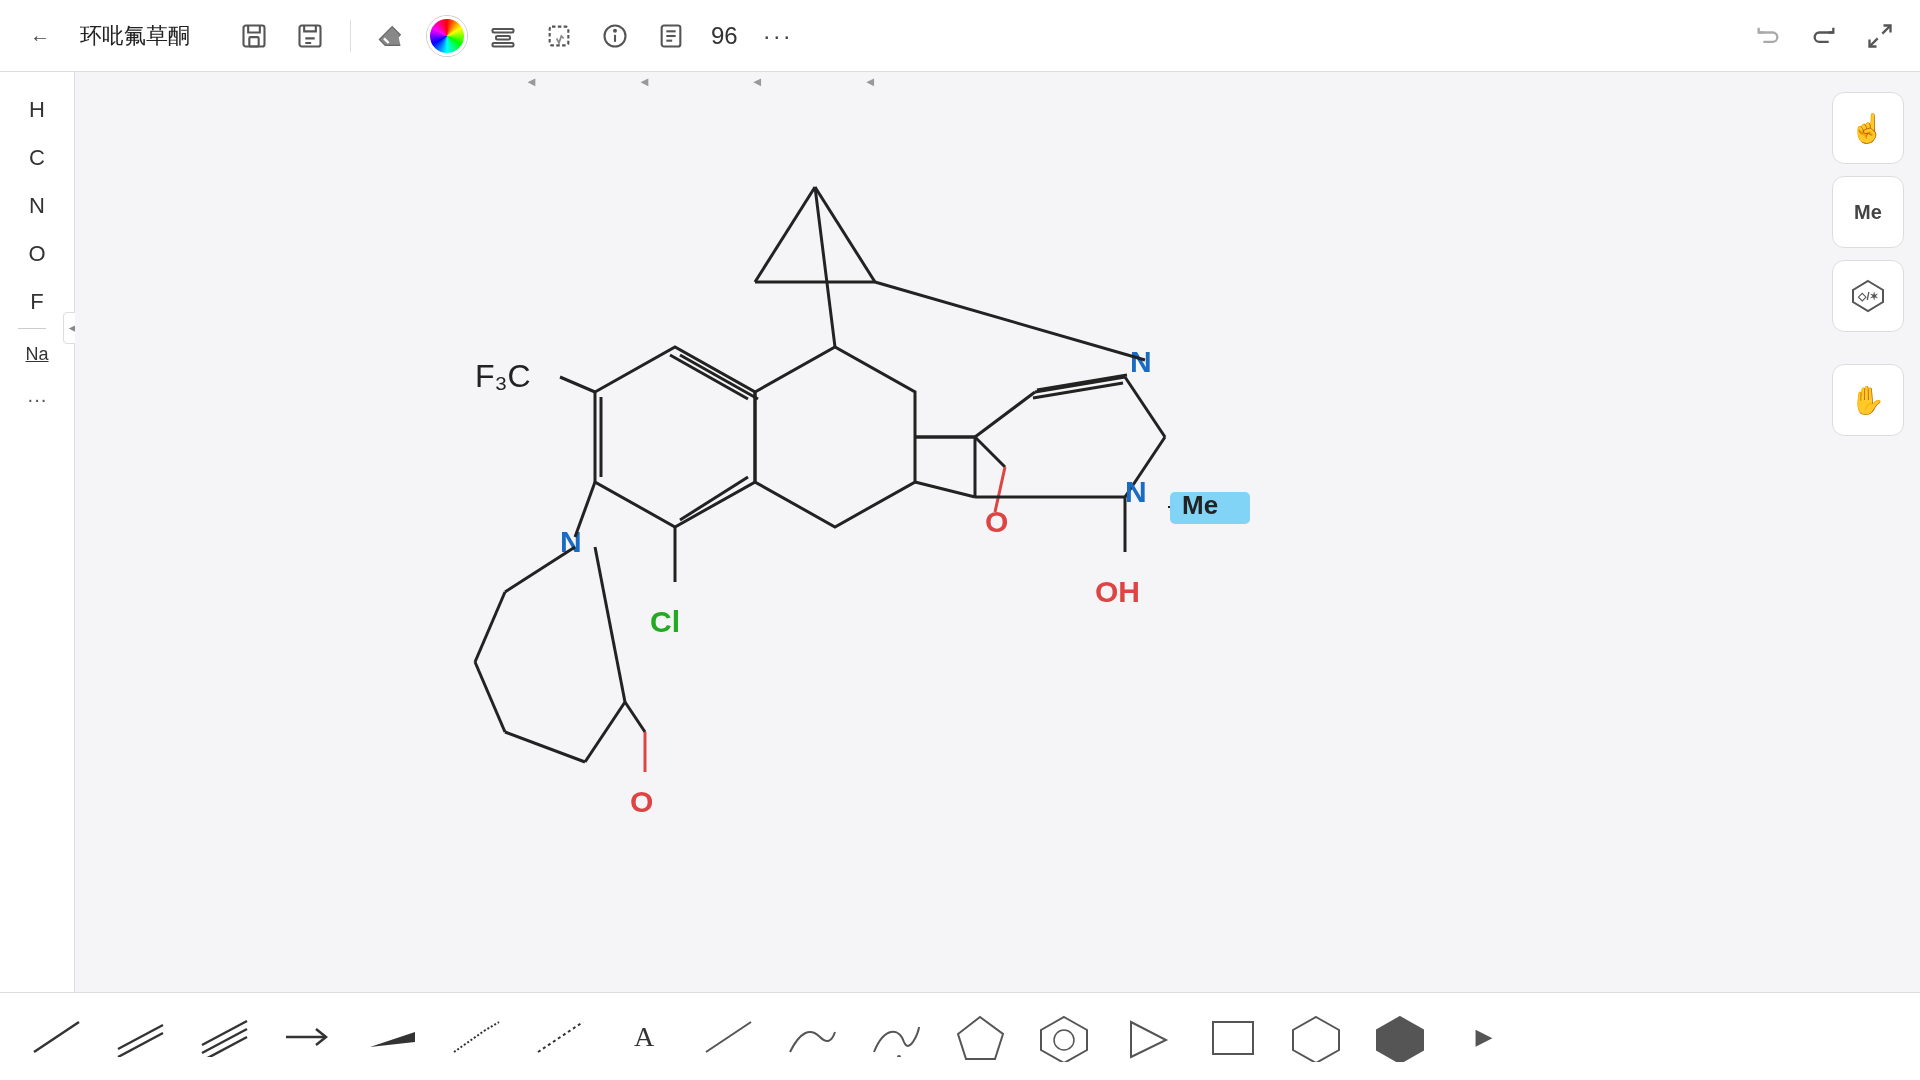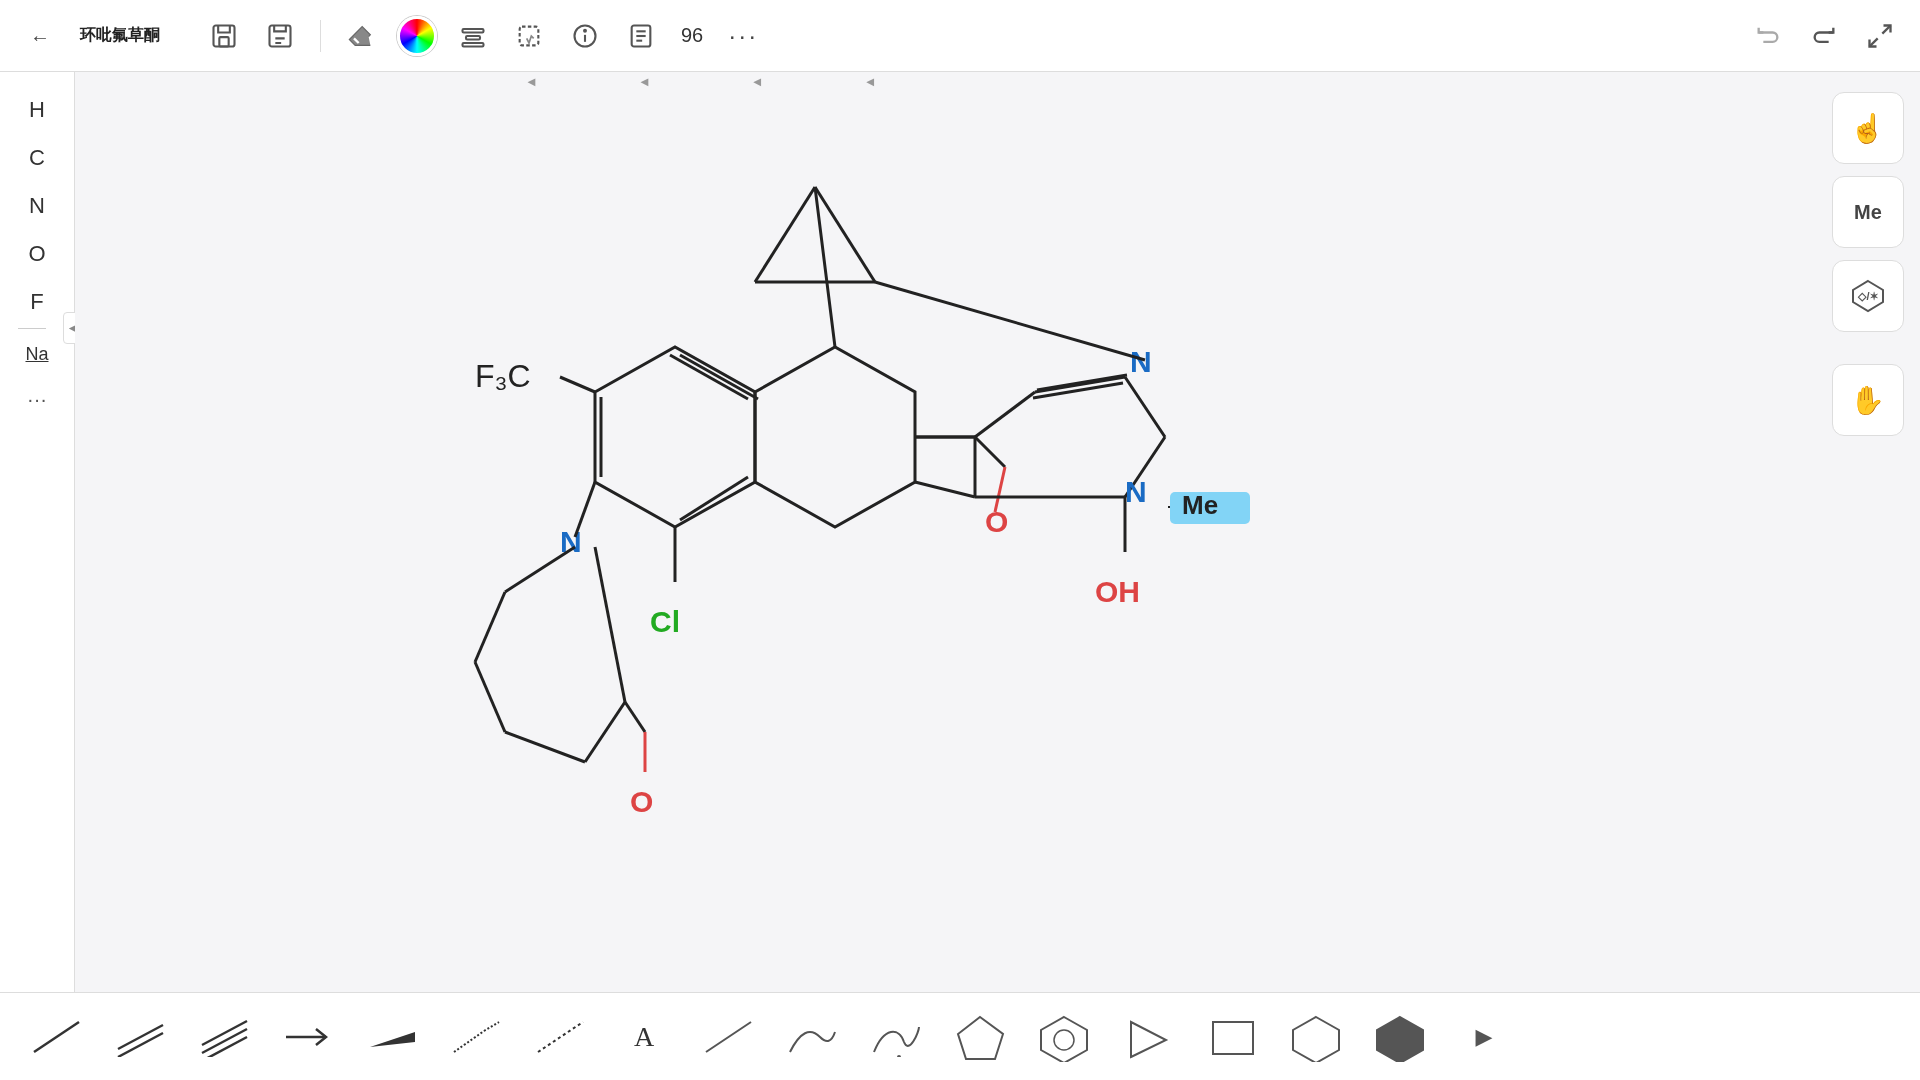--- a/index.html
+++ b/index.html
@@ -28,34 +28,34 @@
       width: 48px; height: 48px;
       display: flex; align-items: center; justify-content: center;
       border-radius: 8px;
       cursor: pointer;
       font-size: 20px;
       color: #444;
       background: transparent;
       border: none;
     }
     .toolbar-title {
-      font-size: 16px;
-      font-weight: 700;
+      font-size: 22px;
+      font-weight: 400;
       color: #222;
       margin-left: 8px;
       margin-right: 32px;
       text-align: right;
     }
     .toolbar-divider {
       width: 1px; height: 32px;
       background: #ddd;
       margin: 0 8px;
     }
     .toolbar-count {
-      font-size: 20px;
+      font-size: 24px;
       color: #333;
       margin: 4px 8px;
     }
     .color-wheel {
       width: 40px; height: 40px;
       border-radius: 50%;
       background: conic-gradient(red, yellow, lime, cyan, blue, magenta, red);
       border: 3px solid #fff;
       box-shadow: 0 0 0 1px #ccc;
     }

